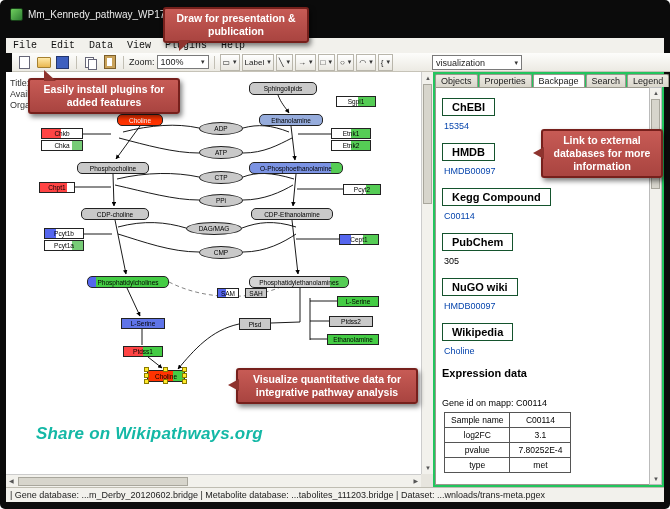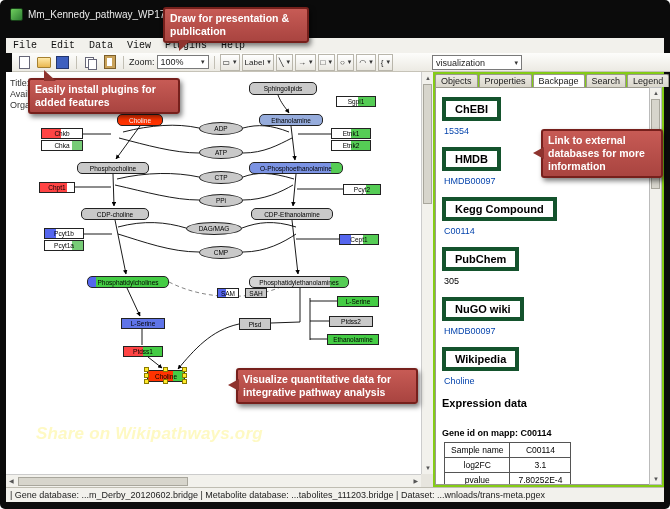--- a/index.html
+++ b/index.html
@@ -44,55 +44,55 @@
   .node.ellipse{border-radius:50%;}
   .handle{position:absolute;width:5px;height:5px;background:#ffe92a;border:1px solid #8a7a00;z-index:4;box-sizing:border-box;}
   
   .vscroll{position:absolute;left:421px;top:72px;width:12px;height:402px;background:#f2f1ec;border-left:1px solid #ccc;box-sizing:border-box;}
   .hscroll{position:absolute;left:6px;top:474px;width:415px;height:13px;background:#f2f1ec;border-top:1px solid #ccc;box-sizing:border-box;}
   .corner{position:absolute;left:421px;top:474px;width:12px;height:13px;background:#e7e5de;}
   .thumb-v{position:absolute;left:1px;top:12px;width:9px;height:120px;background:#d7d5cc;border:1px solid #a8a69c;box-sizing:border-box;}
   .thumb-h{position:absolute;left:12px;top:2px;width:170px;height:9px;background:#d7d5cc;border:1px solid #a8a69c;box-sizing:border-box;}
   .sb-arrow{position:absolute;font-size:6px;color:#555;line-height:6px;}
   
-  .right-panel{position:absolute;left:433px;top:72px;width:231px;height:415px;background:#84cc16;}
+  .right-panel{position:absolute;left:433px;top:72px;width:231px;height:415px;background:#22c55e;}
   .tabs{position:absolute;left:2px;top:2px;display:flex;gap:1px;z-index:2;}
   .tab{font-size:9px;padding:1px 5px;border:1px solid #9a988d;border-bottom:none;
        background:linear-gradient(#edebe4,#d9d6cb);border-radius:2px 2px 0 0;color:#222;}
   .tab.active{background:#fff;}
   .panel-body{position:absolute;left:2px;top:15px;right:2px;bottom:2px;background:#fff;border:1px solid #9a988d;
               overflow:hidden;padding:9px 16px 0 6px;box-sizing:border-box;}
   .panel-scroll{position:absolute;right:2px;top:15px;width:13px;bottom:2px;background:#f2f1ec;border:1px solid #bbb;box-sizing:border-box;}
   .thumb-p{position:absolute;left:1px;top:11px;width:9px;height:90px;background:#d7d5cc;border:1px solid #a8a69c;box-sizing:border-box;}
-  .section-header{display:inline-block;border:4px solid #14532d;background:#fff;font-weight:bold;font-size:11px;
+  .section-header{display:inline-block;border:1px solid #14532d;background:#fff;font-weight:bold;font-size:11px;
                   padding:2px 9px;margin-bottom:5px;color:#000;}
   .section-value{font-size:9px;margin:0 0 11px 2px;color:#000;}
   .section-value.link{color:#0645ad;}
   .expression-title{font-weight:bold;font-size:11px;margin:3px 0 0 0;color:#000;}
-  .gene-id{font-weight:bold;font-size:9px;margin:19px 0 4px 0;color:#000;}
+  .gene-id{font-weight:normal;font-size:9px;margin:19px 0 4px 0;color:#000;}
   .data-table{border-collapse:collapse;font-size:8.5px;margin-left:2px;color:#000;}
   .data-table td{border:1px solid #555;padding:2px 6px;text-align:center;min-width:48px;}
   
   .statusbar{position:absolute;left:6px;top:487px;width:658px;height:15px;background:#f2f1ec;border-top:1px solid #bfbdb2;
              font-size:9px;color:#222;display:flex;align-items:center;padding-left:4px;box-sizing:border-box;white-space:nowrap;overflow:hidden;}
   
   .callout{position:absolute;background:linear-gradient(#c75b55,#a94440);border:2px solid #76201c;color:#fff;
-           font-weight:bold;font-size:10.5px;line-height:1.25;text-align:left;padding:3px 5px;border-radius:3px;
+           font-weight:bold;font-size:10.5px;line-height:1.25;text-align:center;padding:3px 5px;border-radius:3px;
            box-shadow:2px 3px 5px rgba(0,0,0,.5);z-index:50;}
   .ptr-down{position:absolute;bottom:-10px;left:14px;width:0;height:0;border-top:11px solid #8e332e;border-right:12px solid transparent;}
   .ptr-up{position:absolute;top:-10px;left:14px;width:0;height:0;border-bottom:11px solid #8e332e;border-right:12px solid transparent;}
   .ptr-left{position:absolute;left:-10px;width:0;height:0;border-top:6px solid transparent;border-bottom:6px solid transparent;border-right:11px solid #8e332e;}
   #callout-draw{left:163px;top:7px;width:132px;}
   #callout-plugins{left:28px;top:78px;width:138px;}
   #callout-link{left:541px;top:129px;width:108px;}
   #callout-link .ptr-left{top:16px;}
   #callout-visualize{left:236px;top:368px;width:168px;}
   #callout-visualize .ptr-left{top:9px;}
   .share{position:absolute;left:36px;top:424px;font-size:17px;font-weight:bold;font-style:italic;
-         color:#fef9c3;z-index:8;letter-spacing:.2px;}
+         color:#14b8a6;z-index:8;letter-spacing:.2px;}
 </style>
 </head>
 <body>
 
 <div class="frame">
 
   <div class="titlebar">
     <div class="app-icon"></div>
     <span>Mm_Kennedy_pathway_WP1771_45176.gpml</span>
   </div>

